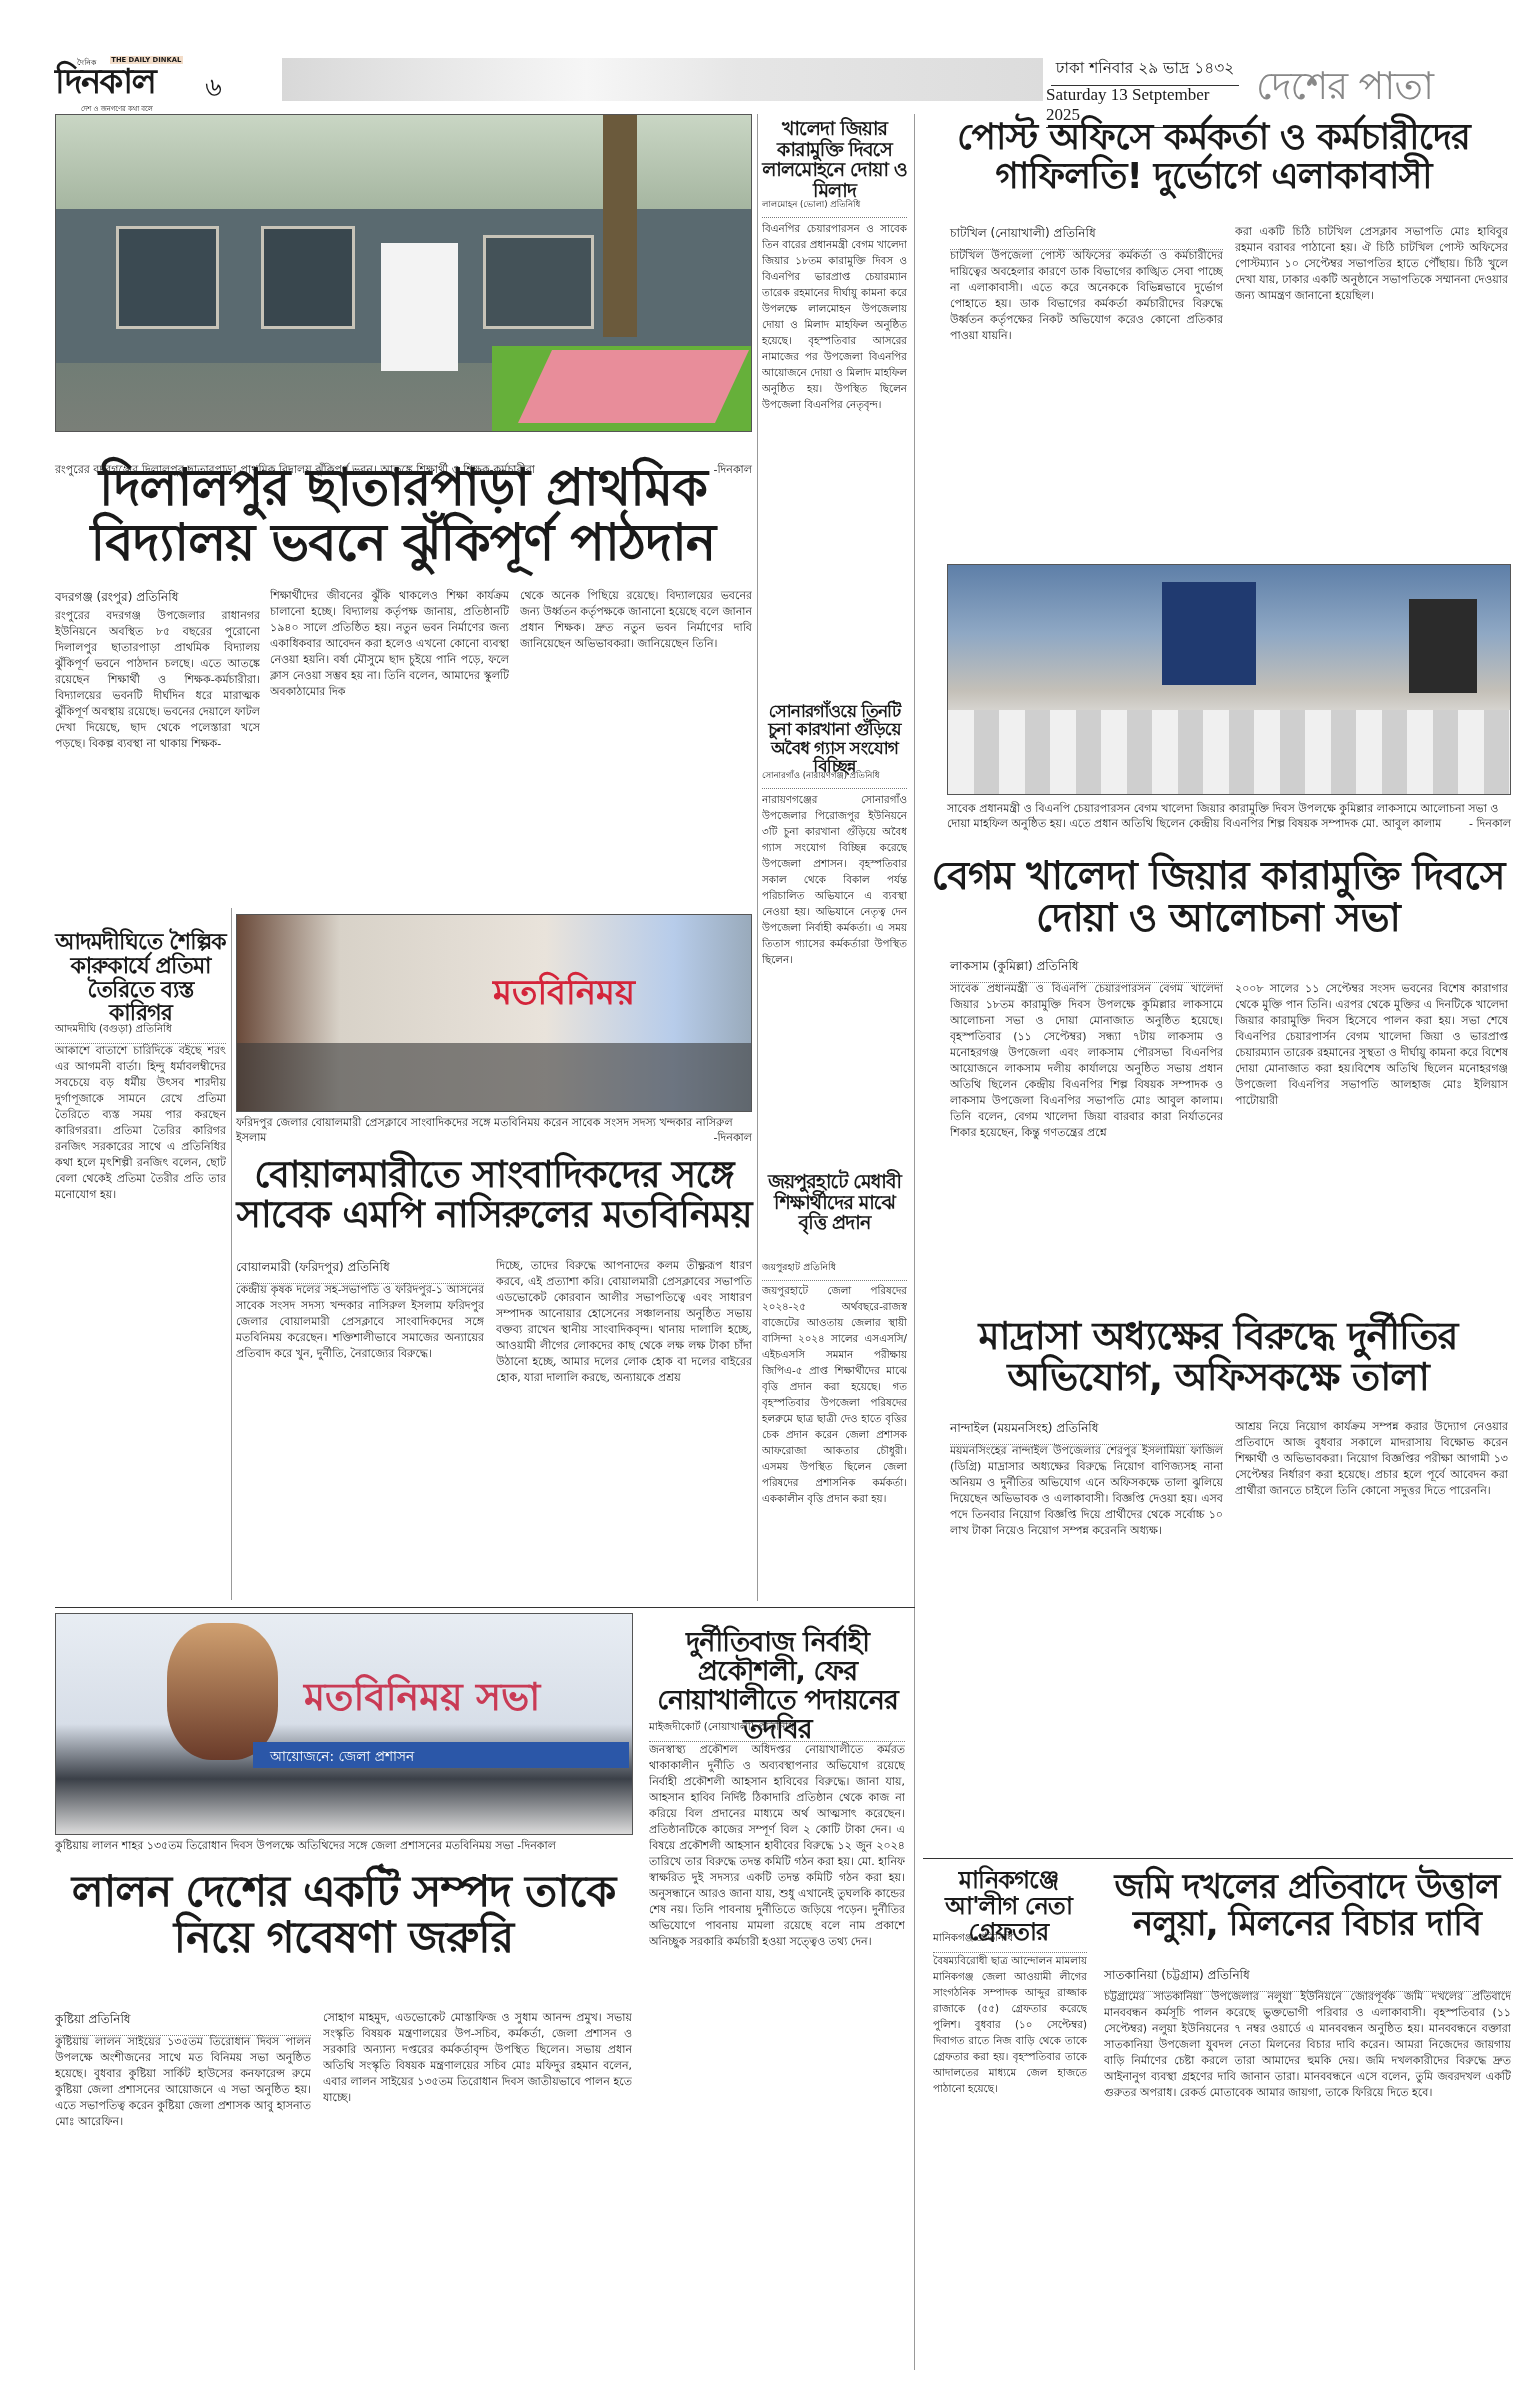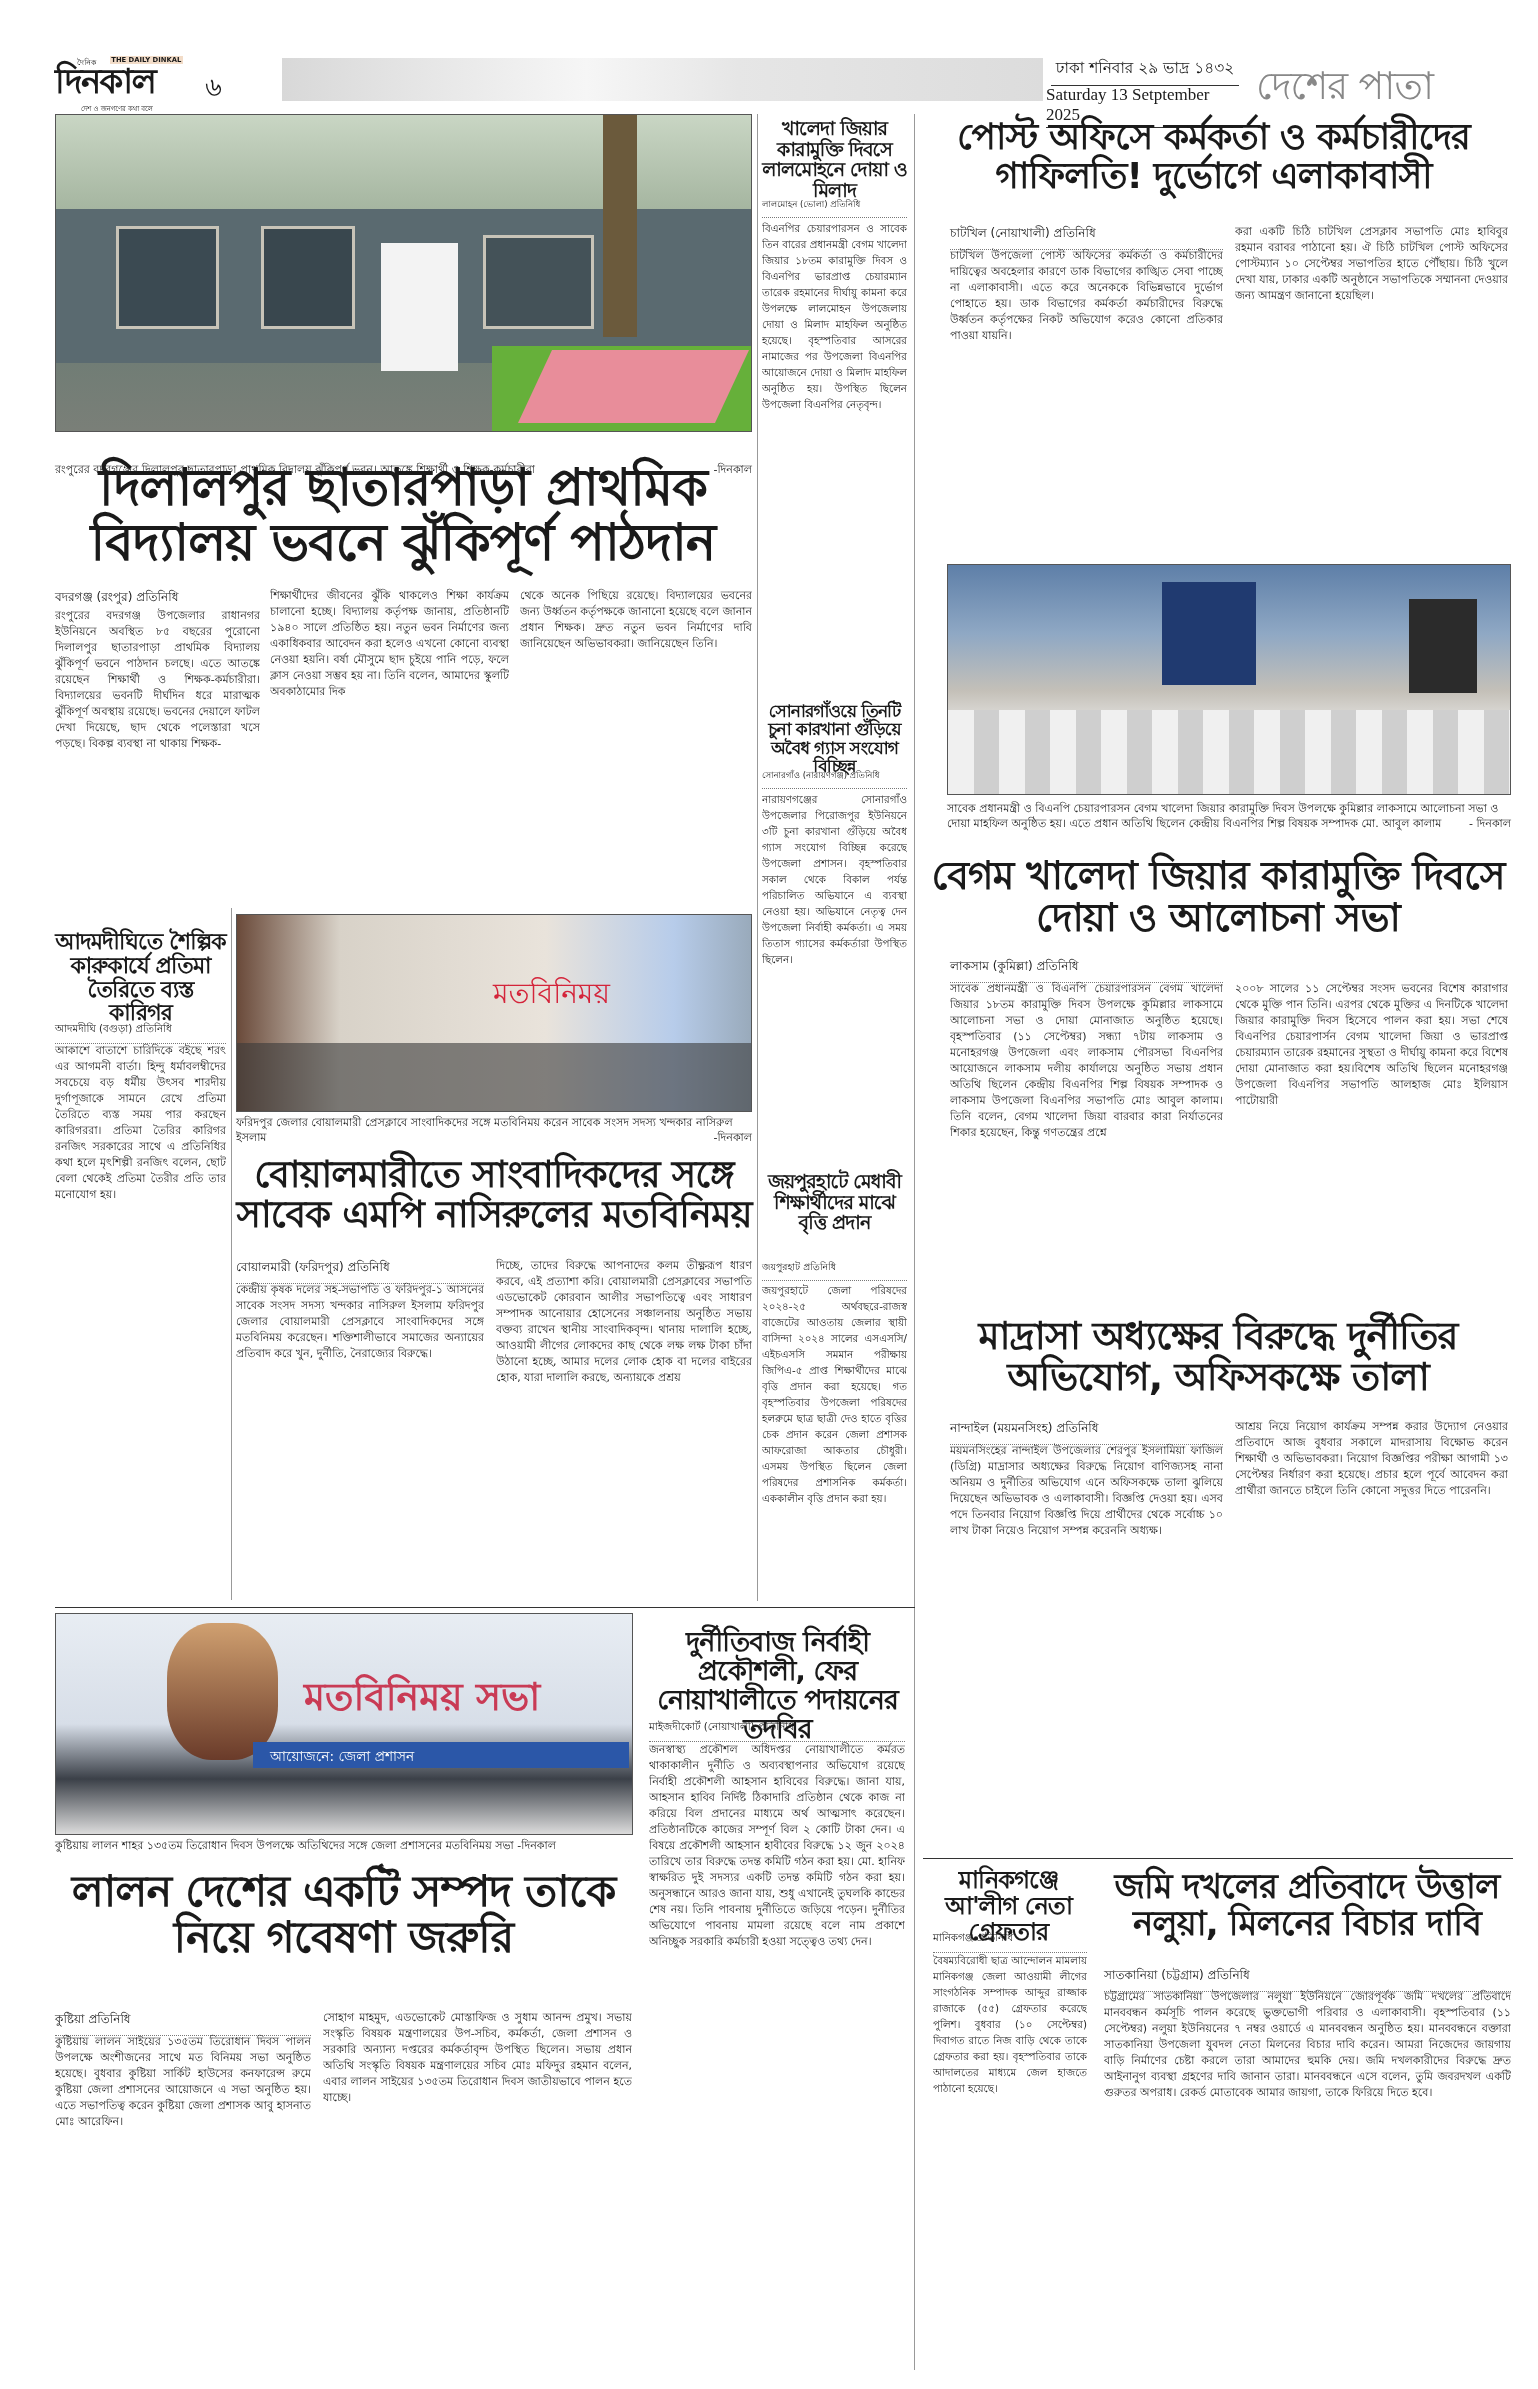--- a/index.html
+++ b/index.html
@@ -89,21 +89,21 @@
 <div class="abs head-xl" style="left:923px;top:855px;width:590px;font-size:39px;">বেগম খালেদা জিয়ার কারামুক্তি দিবসে দোয়া ও আলোচনা সভা</div>
 <div class="abs byline" style="left:950px;top:957px;width:273px;">লাকসাম (কুমিল্লা) প্রতিনিধি</div>
 <div class="abs body-col" style="left:950px;top:981px;width:273px;height:316px;overflow:hidden;">সাবেক প্রধানমন্ত্রী ও বিএনপি চেয়ারপারসন বেগম খালেদা জিয়ার ১৮তম কারামুক্তি দিবস উপলক্ষে কুমিল্লার লাকসামে আলোচনা সভা ও দোয়া মোনাজাত অনুষ্ঠিত হয়েছে। বৃহস্পতিবার (১১ সেপ্টেম্বর) সন্ধ্যা ৭টায় লাকসাম ও মনোহরগঞ্জ উপজেলা এবং লাকসাম পৌরসভা বিএনপির আয়োজনে লাকসাম দলীয় কার্যালয়ে অনুষ্ঠিত সভায় প্রধান অতিথি ছিলেন কেন্দ্রীয় বিএনপির শিল্প বিষয়ক সম্পাদক ও লাকসাম উপজেলা বিএনপির সভাপতি মোঃ আবুল কালাম। তিনি বলেন, বেগম খালেদা জিয়া বারবার কারা নির্যাতনের শিকার হয়েছেন, কিন্তু গণতন্ত্রের প্রশ্নে</div>
 <div class="abs body-col" style="left:1235px;top:981px;width:273px;height:316px;overflow:hidden;">২০০৮ সালের ১১ সেপ্টেম্বর সংসদ ভবনের বিশেষ কারাগার থেকে মুক্তি পান তিনি। এরপর থেকে মুক্তির এ দিনটিকে খালেদা জিয়ার কারামুক্তি দিবস হিসেবে পালন করা হয়। সভা শেষে বিএনপির চেয়ারপার্সন বেগম খালেদা জিয়া ও ভারপ্রাপ্ত চেয়ারম্যান তারেক রহমানের সুস্থতা ও দীর্ঘায়ু কামনা করে বিশেষ দোয়া মোনাজাত করা হয়।বিশেষ অতিথি ছিলেন মনোহরগঞ্জ উপজেলা বিএনপির সভাপতি আলহাজ মোঃ ইলিয়াস পাটোয়ারী</div>
 
 <div class="abs head-xl" style="left:55px;top:908px;width:171px;font-size:22px;margin-top:22px;">আদমদীঘিতে শৈল্পিক কারুকার্যে প্রতিমা তৈরিতে ব্যস্ত কারিগর</div>
 <div class="abs byline" style="left:55px;top:1021px;width:171px;font-size:10.3px;">আদমদীঘি (বগুড়া) প্রতিনিধি</div>
 <div class="abs body-col" style="left:55px;top:1043px;width:171px;height:555px;overflow:hidden;">আকাশে বাতাশে চারিদিকে বইছে শরৎ এর আগমনী বার্তা। হিন্দু ধর্মাবলম্বীদের সবচেয়ে বড় ধর্মীয় উৎসব শারদীয় দুর্গাপূজাকে সামনে রেখে প্রতিমা তৈরিতে ব্যস্ত সময় পার করছেন কারিগররা। প্রতিমা তৈরির কারিগর রনজিৎ সরকারের সাথে এ প্রতিনিধির কথা হলে মৃৎশিল্পী রনজিৎ বলেন, ছোট বেলা থেকেই প্রতিমা তৈরীর প্রতি তার মনোযোগ হয়।</div>
 
 <div class="abs photo" style="left:236px;top:914px;width:516px;height:198px;background:linear-gradient(90deg,#6a4a3a 0%,#d8d2c8 20%,#e9e3db 60%,#b7ccea 85%,#9ab 100%);">
-  <div class="p1" style="left:256px;top:51px;font-size:28px;color:#d4243a;font-weight:normal;margin-top:6px;">মতবিনিময়</div>
+  <div class="p1" style="left:256px;top:51px;font-size:34px;color:#d4243a;font-weight:bold;">মতবিনিময়</div>
   <div class="p1" style="left:0;top:128px;width:516px;height:70px;background:#3b3b3b;opacity:0.6;"></div>
 </div>
 <div class="abs caption" style="left:236px;top:1116px;width:516px;">
   <span>ফরিদপুর জেলার বোয়ালমারী প্রেসক্লাবে সাংবাদিকদের সঙ্গে মতবিনিময় করেন সাবেক সংসদ সদস্য খন্দকার নাসিরুল ইসলাম</span>
   <span class="credit">-দিনকাল</span>
 </div>
 <div class="abs head-xl" style="left:236px;top:1155px;width:516px;font-size:37px;">বোয়ালমারীতে সাংবাদিকদের সঙ্গে সাবেক এমপি নাসিরুলের মতবিনিময়</div>
 <div class="abs byline" style="left:236px;top:1258px;width:248px;">বোয়ালমারী (ফরিদপুর) প্রতিনিধি</div>
 <div class="abs body-col" style="left:236px;top:1282px;width:248px;height:282px;overflow:hidden;">কেন্দ্রীয় কৃষক দলের সহ-সভাপতি ও ফরিদপুর-১ আসনের সাবেক সংসদ সদস্য খন্দকার নাসিরুল ইসলাম ফরিদপুর জেলার বোয়ালমারী প্রেসক্লাবে সাংবাদিকদের সঙ্গে মতবিনিময় করেছেন। শক্তিশালীভাবে সমাজের অন্যায়ের প্রতিবাদ করে খুন, দুর্নীতি, নৈরাজ্যের বিরুদ্ধে।</div>
 <div class="abs body-col" style="left:496px;top:1258px;width:256px;height:325px;overflow:hidden;">দিচ্ছে, তাদের বিরুদ্ধে আপনাদের কলম তীক্ষ্ণরূপ ধারণ করবে, এই প্রত্যাশা করি। বোয়ালমারী প্রেসক্লাবের সভাপতি এডভোকেট কোরবান আলীর সভাপতিত্বে এবং সাধারণ সম্পাদক আনোয়ার হোসেনের সঞ্চালনায় অনুষ্ঠিত সভায় বক্তব্য রাখেন স্থানীয় সাংবাদিকবৃন্দ। থানায় দালালি হচ্ছে, আওয়ামী লীগের লোকদের কাছ থেকে লক্ষ লক্ষ টাকা চাঁদা উঠানো হচ্ছে, আমার দলের লোক হোক বা দলের বাইরের হোক, যারা দালালি করছে, অন্যায়কে প্রশ্রয়</div>

